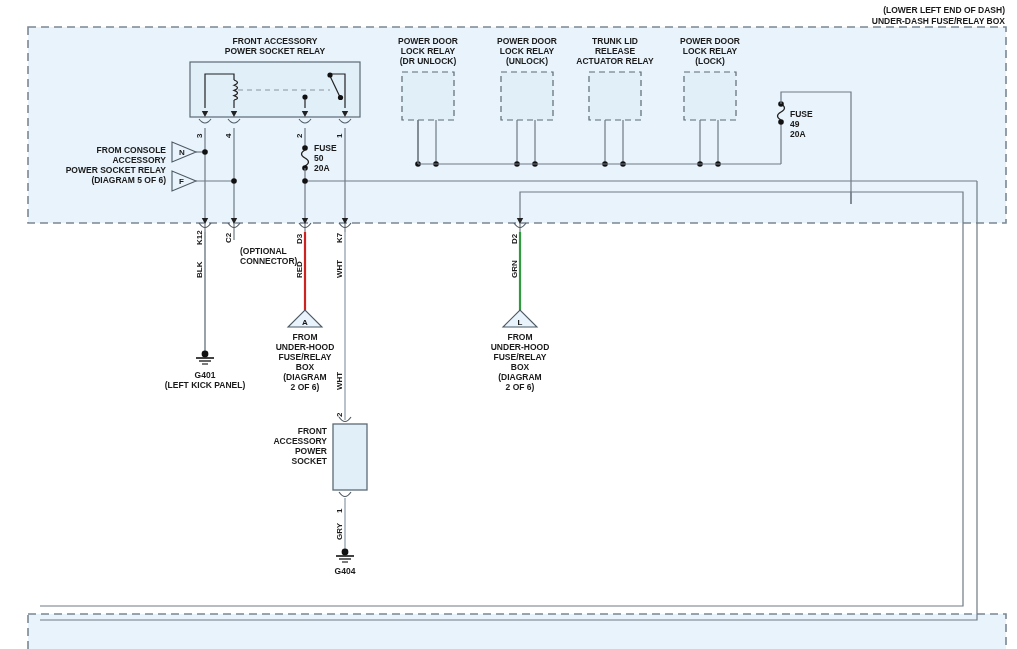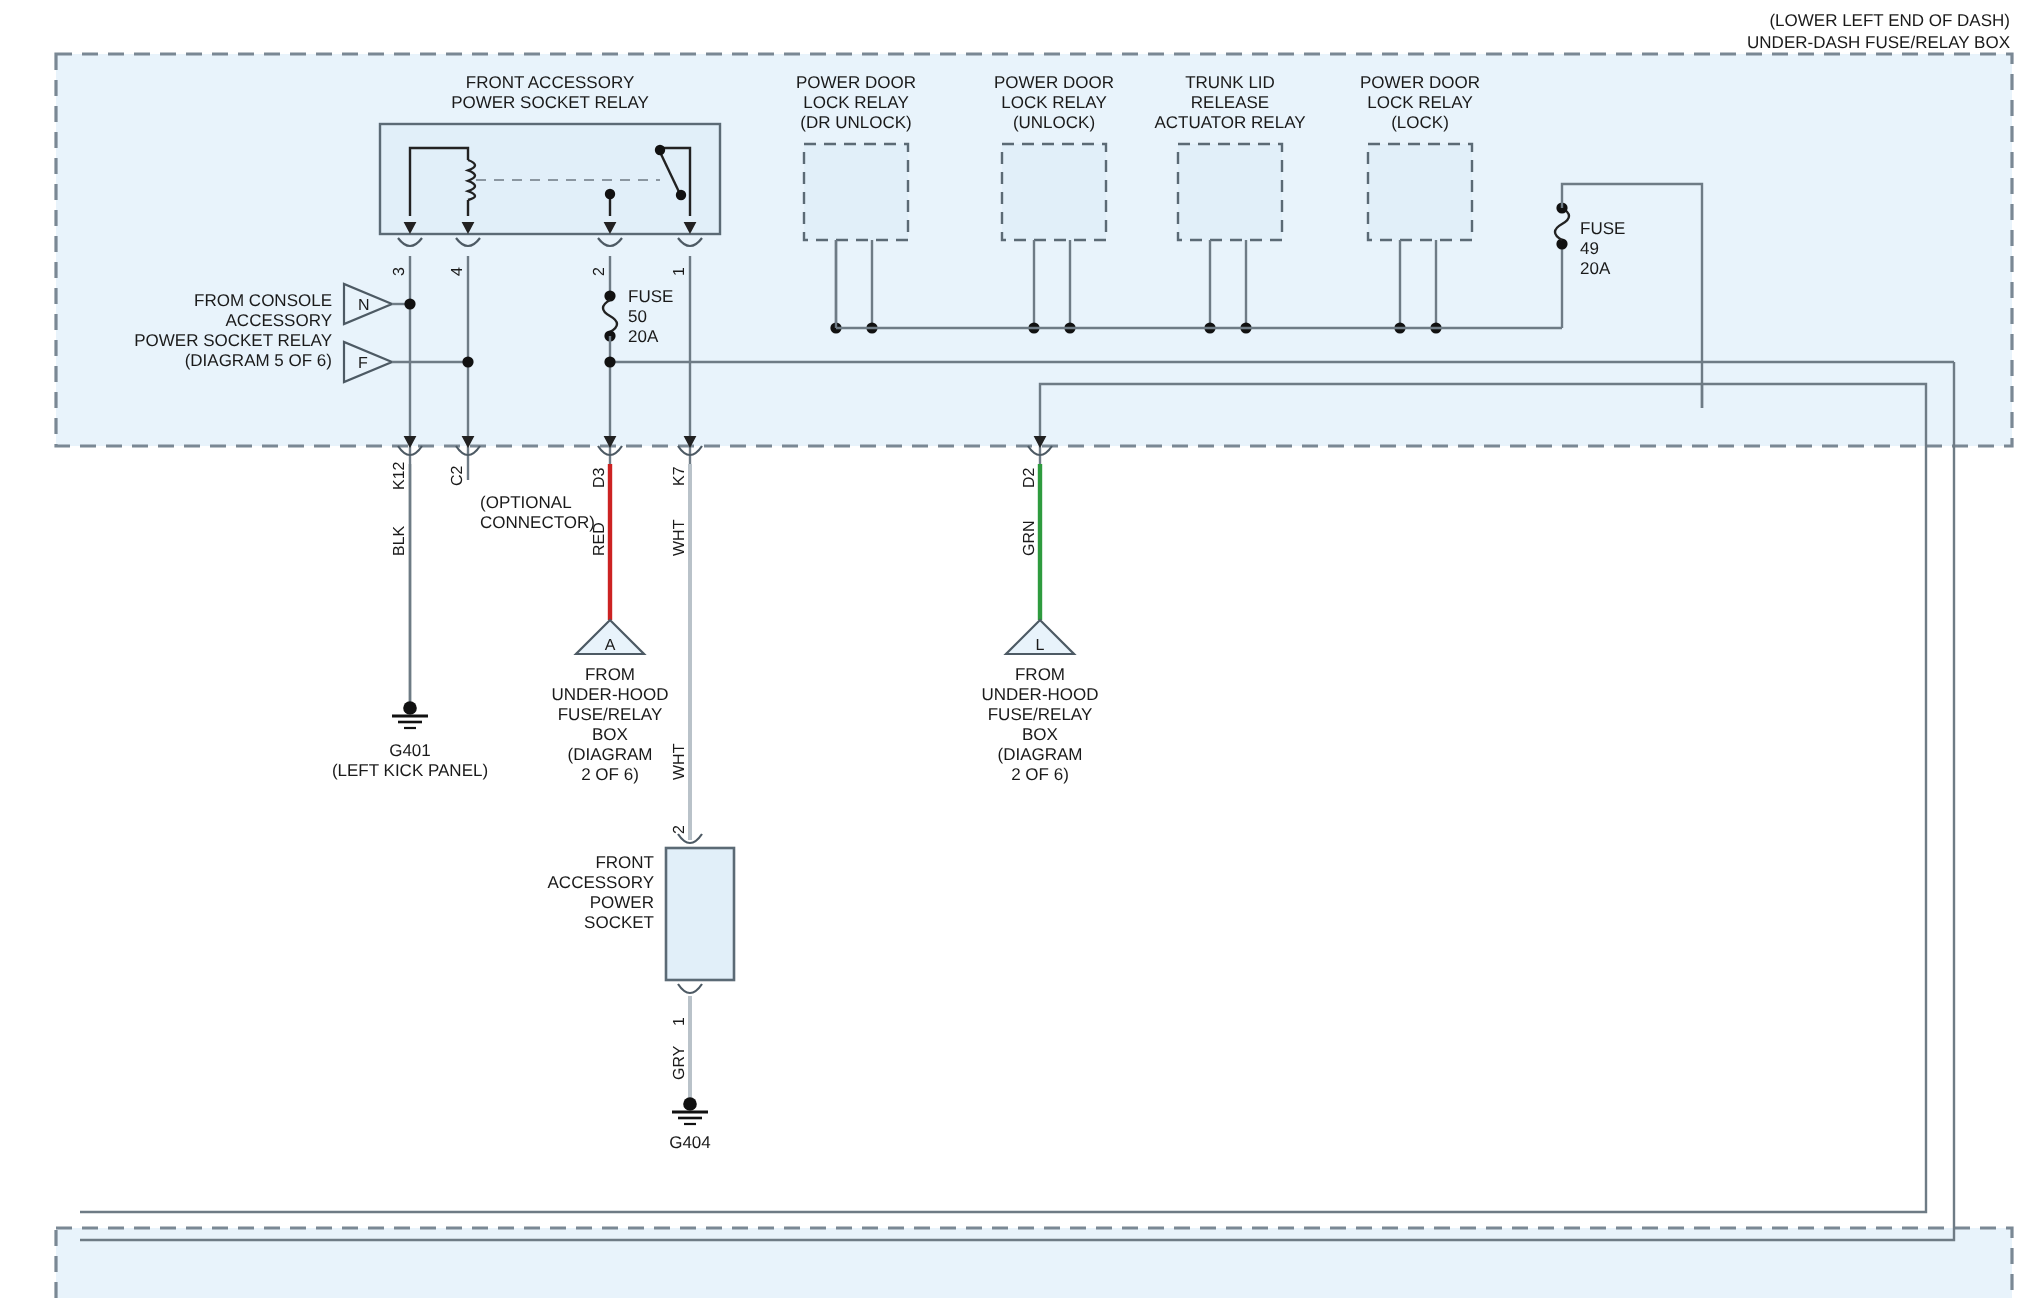--- a/index.html
+++ b/index.html
@@ -1,18 +1,18 @@
 <!DOCTYPE html>
 <html><head>
 <meta charset="utf-8">
 <title>Wiring Diagram</title>
 <style>
   html,body{margin:0;padding:0;background:#ffffff;}
   body{font-family:"Liberation Sans","DejaVu Sans",sans-serif;}
-  #stage{position:relative;width:1017px;height:649px;background:#ffffff;overflow:hidden;}
+  #stage{position:relative;width:1017px;height:649px;background:#ffffff;overflow:hidden;font-weight:bold;}
   #stage svg{position:absolute;left:0;top:0;}
   .lbl{font-size:8.5px;fill:#1a1a1a;font-family:"Liberation Sans","DejaVu Sans",sans-serif;}
   .lbl-pin{font-size:8px;fill:#1a1a1a;font-family:"Liberation Sans","DejaVu Sans",sans-serif;}
   .hdr{font-size:8.5px;fill:#1a1a1a;font-family:"Liberation Sans","DejaVu Sans",sans-serif;}
 </style>
 </head>
 <body>
 
 <div id="stage">
   <svg width="1017" height="649" viewBox="0 0 1017 649">

